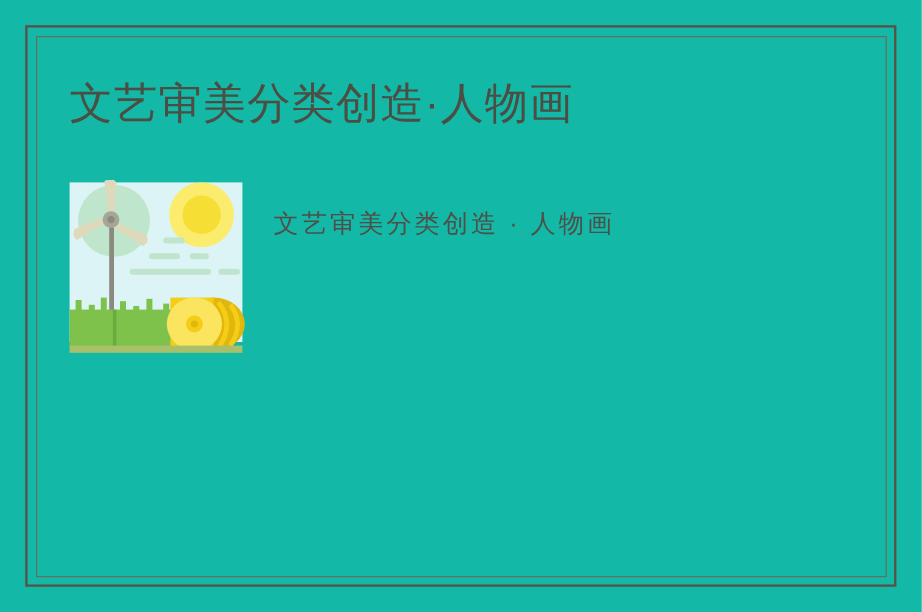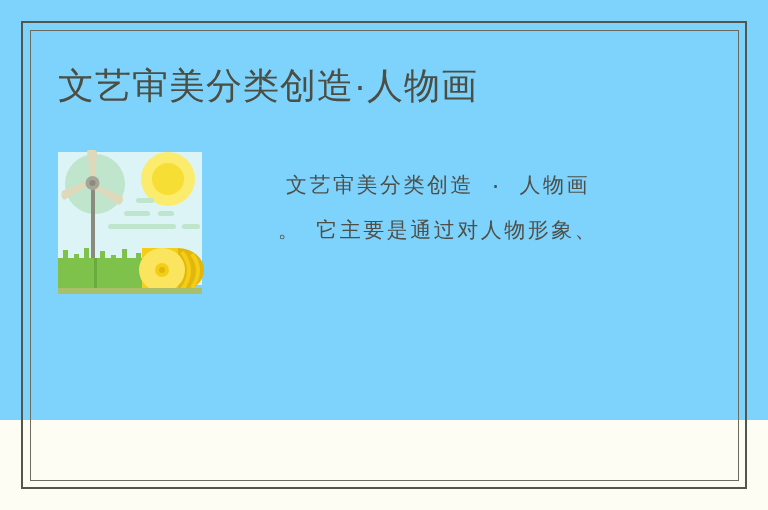--- a/index.html
+++ b/index.html
@@ -11,22 +11,22 @@
     height: 510px;
     background: #fdfdf4;
     font-family: "Liberation Sans", sans-serif;
     overflow: hidden;
   }
 
   .page {
     position: absolute;
     left: 0; top: 0;
     width: 768px;
-    height: 420px;
-    background: #7dd3fc;
+    height: 510px;
+    background: #14b8a6;
   }
 
   
   .frame-outer {
     position: absolute;
     left: 21px;
     top: 21px;
     width: 726px;
     height: 468px;
     border: 2px solid #55564a;
@@ -71,23 +71,22 @@
     position: absolute;
     left: 228px;
     top: 164px;
     width: 420px;
   }
   .body-line {
     font-size: 21px;
     line-height: 45px;
     color: #4f4f49;
     letter-spacing: 2.5px;
-    font-family: Liberation Mono, monospace;
+    font-family: Liberation Sans, sans-serif;
     white-space: nowrap;
-    text-align: center;
   }
   .body-line.indent-1 { padding-left: 112px; }
   .body-line.indent-0 { padding-left: 0; }
   .body-line.tight { letter-spacing: 1.5px; }
 </style>
 </head>
 <body>
 
 <div class="page">
 
@@ -143,16 +142,15 @@
         <path d="M132 102 q14 18 0 38" stroke="#f5cd17" stroke-width="4" fill="none"></path>
         <path d="M142 104 q12 16 0 34" stroke="#f5cd17" stroke-width="4" fill="none"></path>
       </g>
 
       <rect x="8" y="138" width="144" height="6" fill="#a8c06a"></rect>
     </svg>
   </div>
 
   <div class="body-text">
     <div class="body-line indent-0">文艺审美分类创造 · 人物画</div>
-    <div class="body-line indent-0">。 它主要是通过对人物形象、</div>
   </div>
 
 </div>
 
 </body></html>

